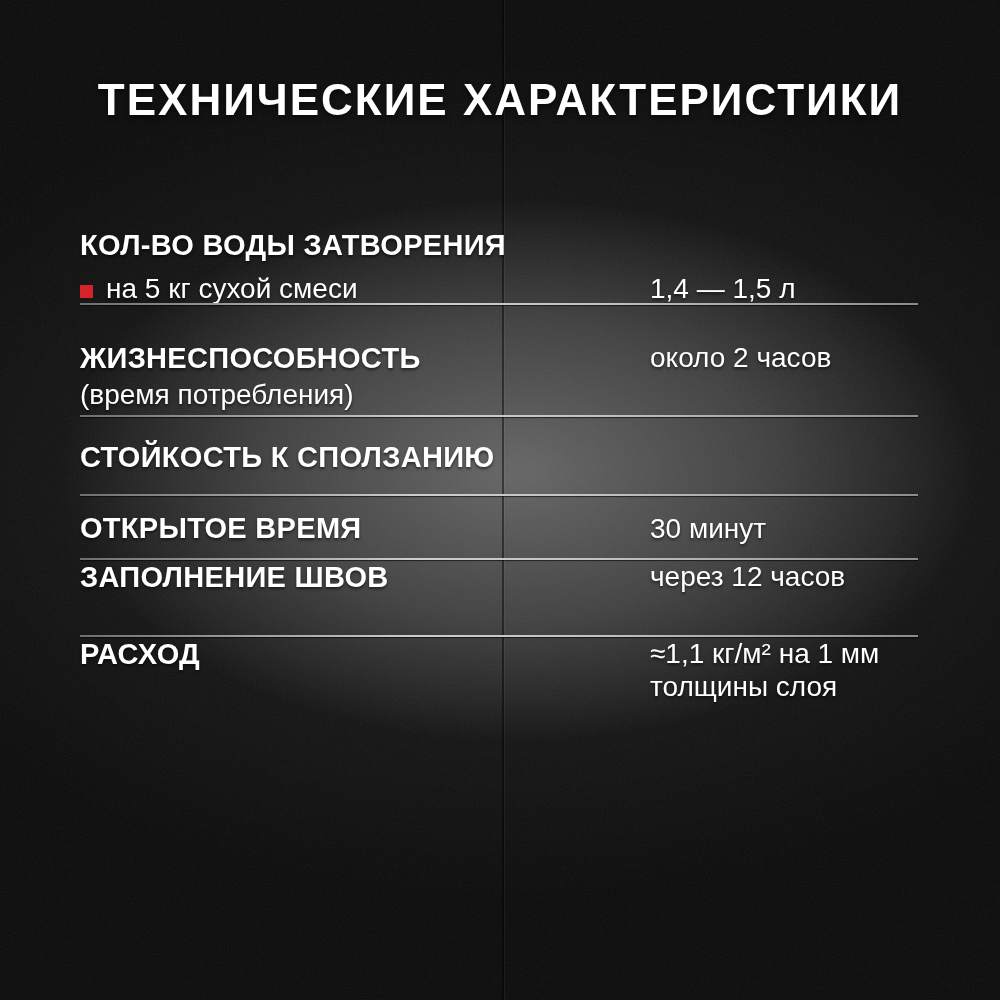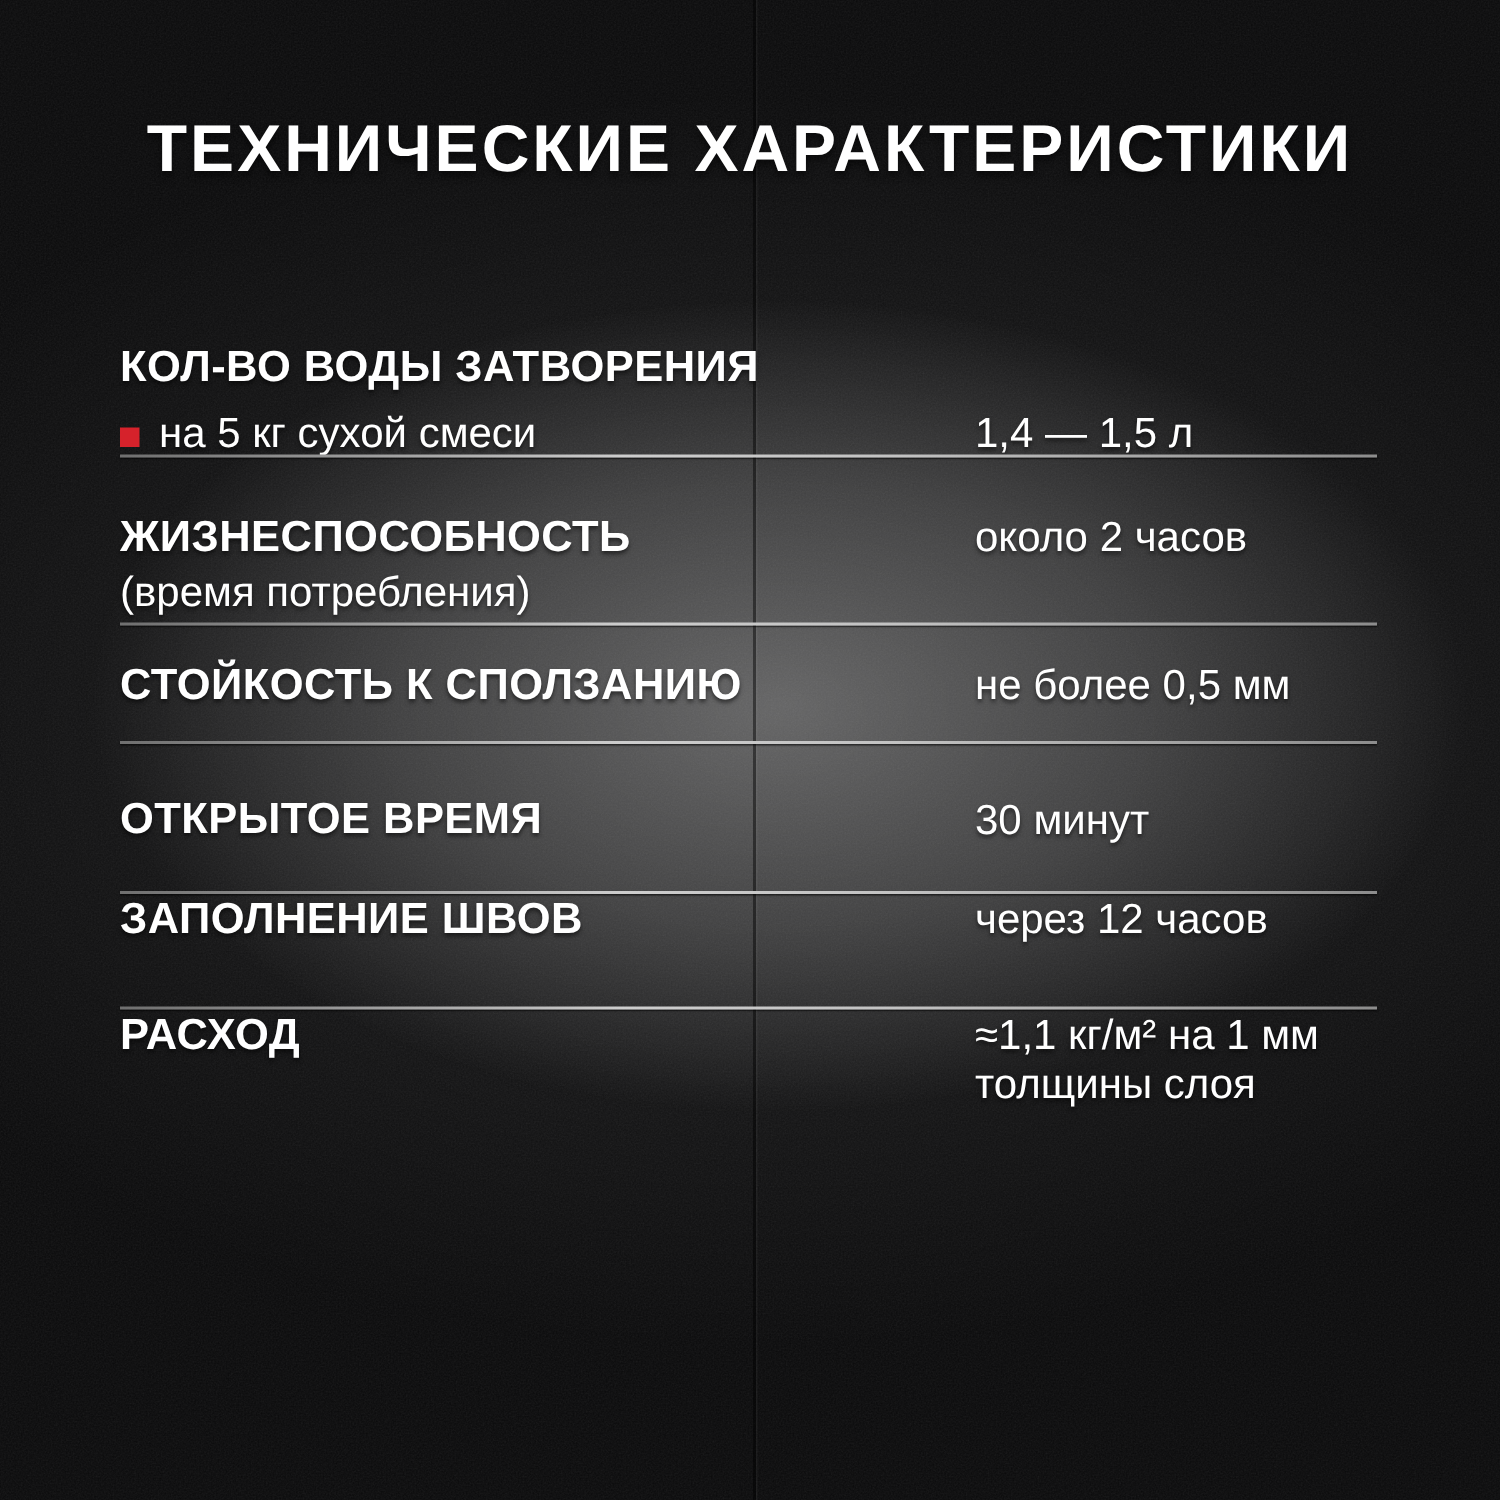--- a/index.html
+++ b/index.html
@@ -95,21 +95,21 @@
     height: 2px;
     background: linear-gradient(90deg, #6f6f6f, #cdcdcd 40%, #c2c2c2 62%, #8c8c8c);
     box-shadow: 0 1px 1px rgba(0,0,0,0.6);
   }
   
   .row-1 { height: 115px; align-items: flex-end; }
   .row-2 { height: 112px; align-items: flex-start; padding-top: 36px; }
   .row-2 .subline { margin-top: 4px; }
   .row-3 { height: 79px;  align-items: center; }
   .row-4 { height: 77px;  align-items: center; }
-  .row-5 { height: 100px;  align-items: center; }
+  .row-5 { height: 64px;  align-items: center; }
   .row-6 { height: 77px;  align-items: flex-start; }
   .row-7 { height: 118px; align-items: flex-start; }
 </style>
 </head>
 <body>
 
 <svg class="noise" width="1000" height="1000" aria-hidden="true">
   <filter id="n">
     <feTurbulence type="fractalNoise" baseFrequency="0.9" numOctaves="2" stitchTiles="stitch"></feTurbulence>
     <feColorMatrix type="saturate" values="0"></feColorMatrix>
@@ -147,24 +147,20 @@
 
     </div>
     <div class="divider"></div>
   </div>
 
   <div class="row row-3">
     <div class="left">
       <div class="label">СТОЙКОСТЬ К СПОЛЗАНИЮ</div>
 
     </div>
-    <div class="right">
-      <div class="value">не более 0,5 мм</div>
-
-    </div>
     <div class="divider"></div>
   </div>
 
 
   <div class="row row-5">
     <div class="left">
       <div class="label">ОТКРЫТОЕ ВРЕМЯ</div>
 
     </div>
     <div class="right">

